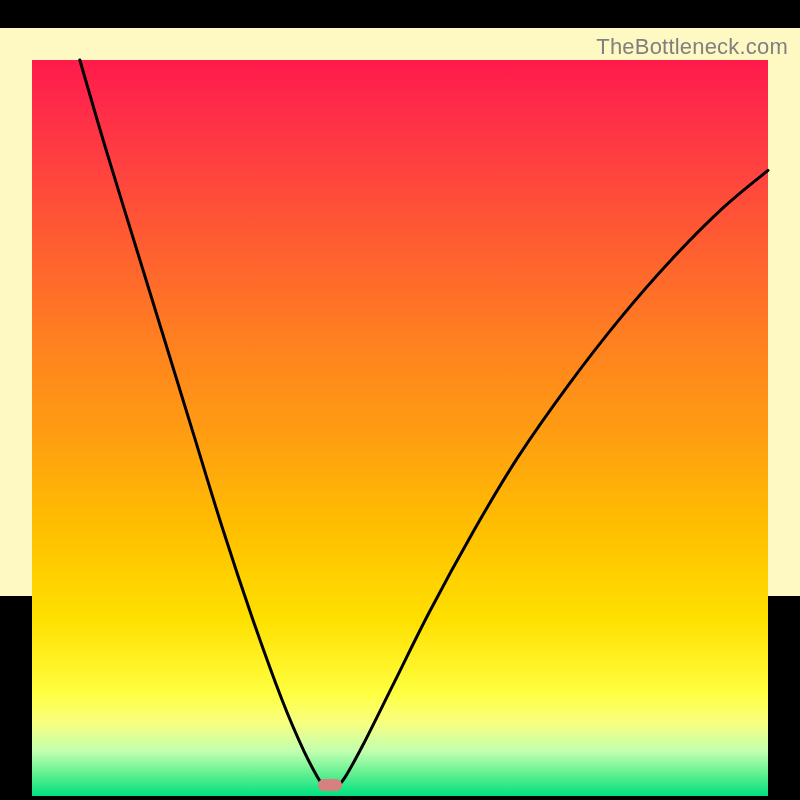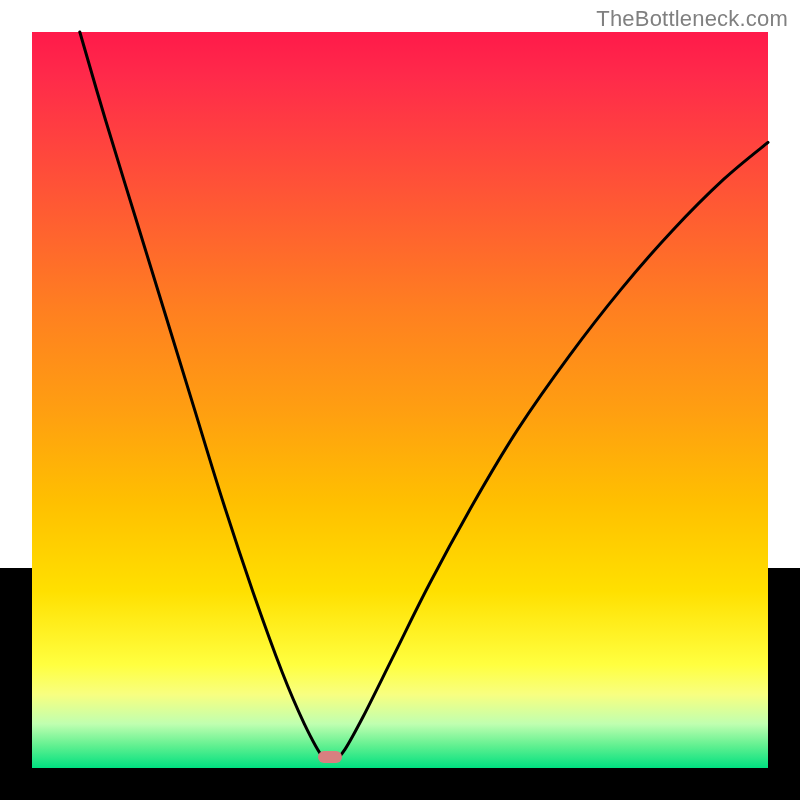--- a/index.html
+++ b/index.html
@@ -1,21 +1,22 @@
 <!DOCTYPE html>
 <html><head>
 <meta charset="utf-8">
 <style>
   * { margin: 0; padding: 0; box-sizing: border-box; }
   html, body { width: 800px; height: 800px; overflow: hidden; background: #000; }
   .frame {
     width: 800px;
     height: 568px;
-    background: #ffffff;
+    background: #fef9c3;
     position: relative;
+    margin-top: 28px;
   }
   .plot {
     position: absolute;
     left: 32px;
     top: 32px;
     width: 736px;
     height: 736px;
     background: linear-gradient(to bottom,
       #ff1a4a 0%,
       #ff2a4a 6%,

